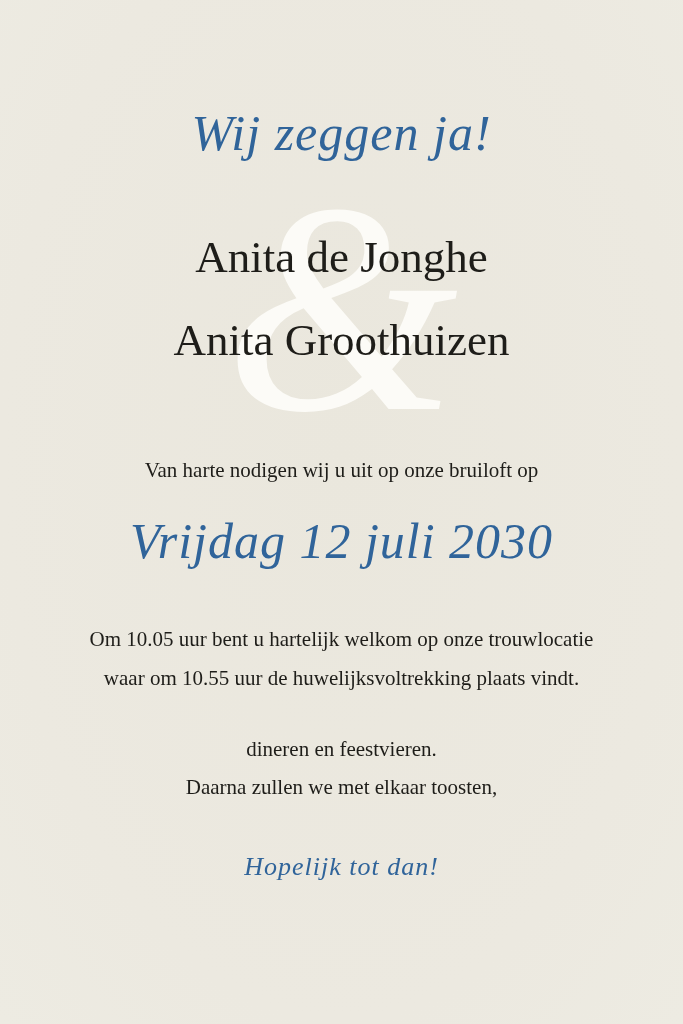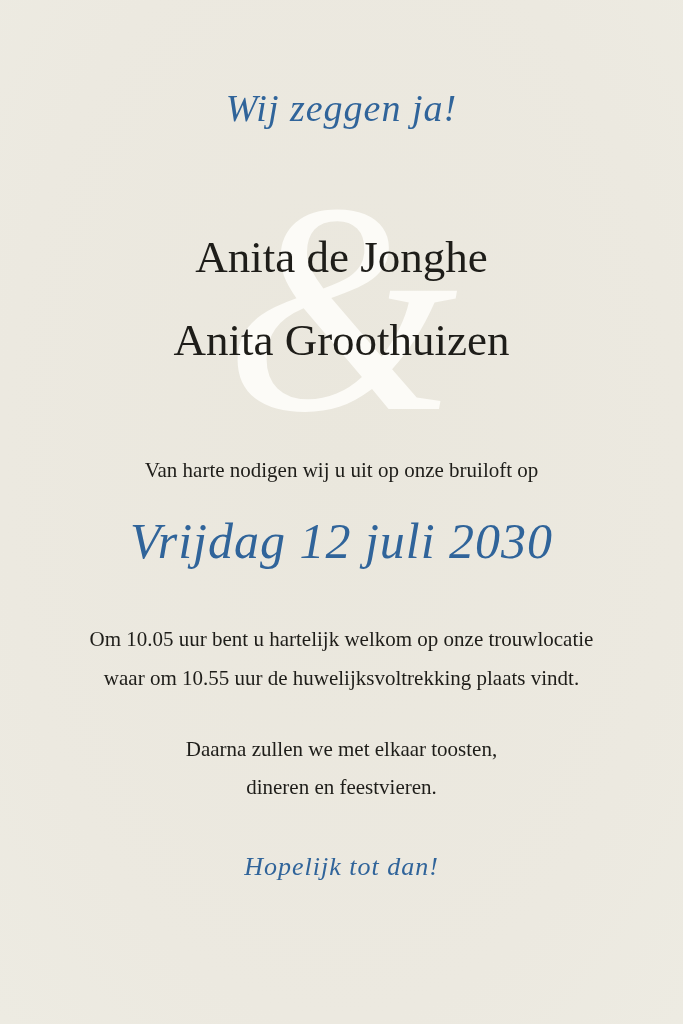--- a/index.html
+++ b/index.html
@@ -25,22 +25,22 @@
     text-align: center;
   }
   .script {
     font-family: "Liberation Serif", serif;
     font-style: italic;
     font-weight: 400;
     color: #30649A;
     letter-spacing: 1px;
   }
   .greeting {
-    top: 86px;
-    font-size: 38px;
+    top: 104px;
+    font-size: 50px;
   }
   .amp {
     top: 158px;
     font-family: "Liberation Serif", serif;
     font-style: italic;
     font-size: 300px;
     line-height: 1;
     color: #FCFBF7;
     letter-spacing: 0;
     z-index: 1;
@@ -95,19 +95,19 @@
   <div class="centered serif-line invitation-line">Van harte nodigen wij u uit op onze bruiloft op</div>
 
   <div class="centered script date-line">Vrijdag 12 juli 2030</div>
 
   <div class="centered serif-line details-block">
     <div>Om 10.05 uur bent u hartelijk welkom op onze trouwlocatie</div>
     <div>waar om 10.55 uur de huwelijksvoltrekking plaats vindt.</div>
   </div>
 
   <div class="centered serif-line program-block">
+    <div>dineren en feestvieren.</div>
     <div>Daarna zullen we met elkaar toosten,</div>
-    <div>dineren en feestvieren.</div>
   </div>
 
   <div class="centered script closing">Hopelijk tot dan!</div>
 
 </div>
 
 </body></html>

